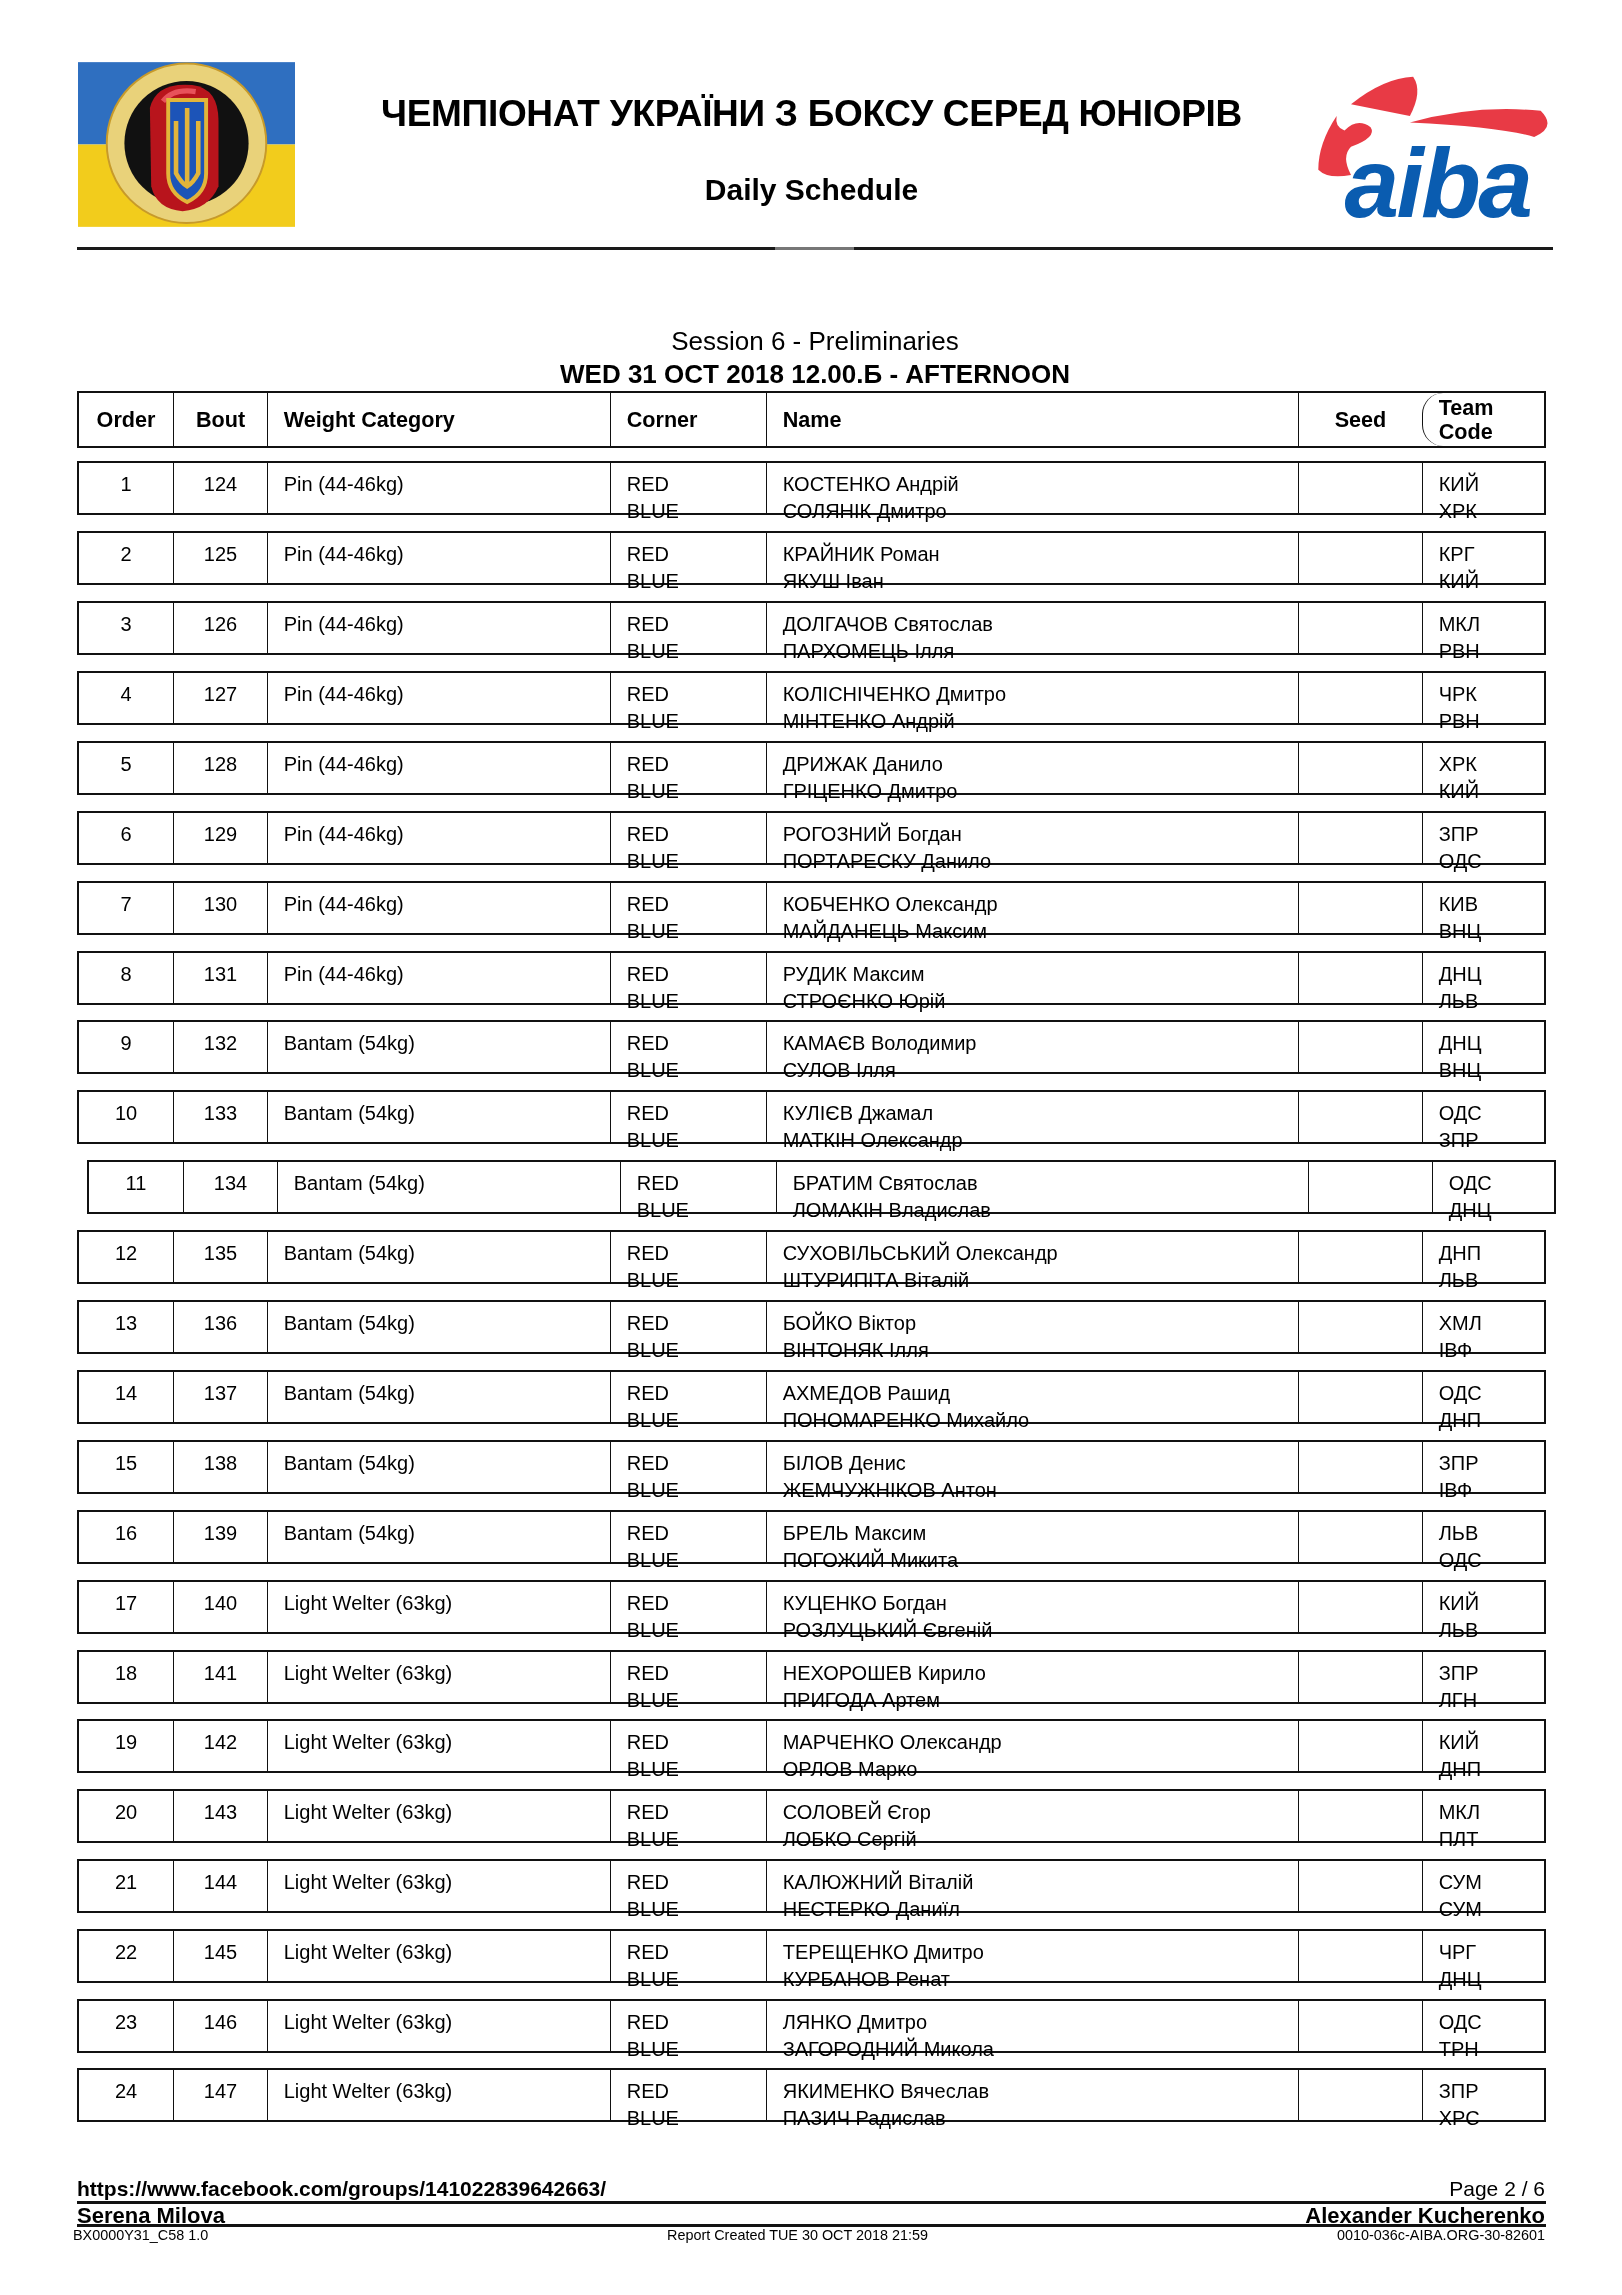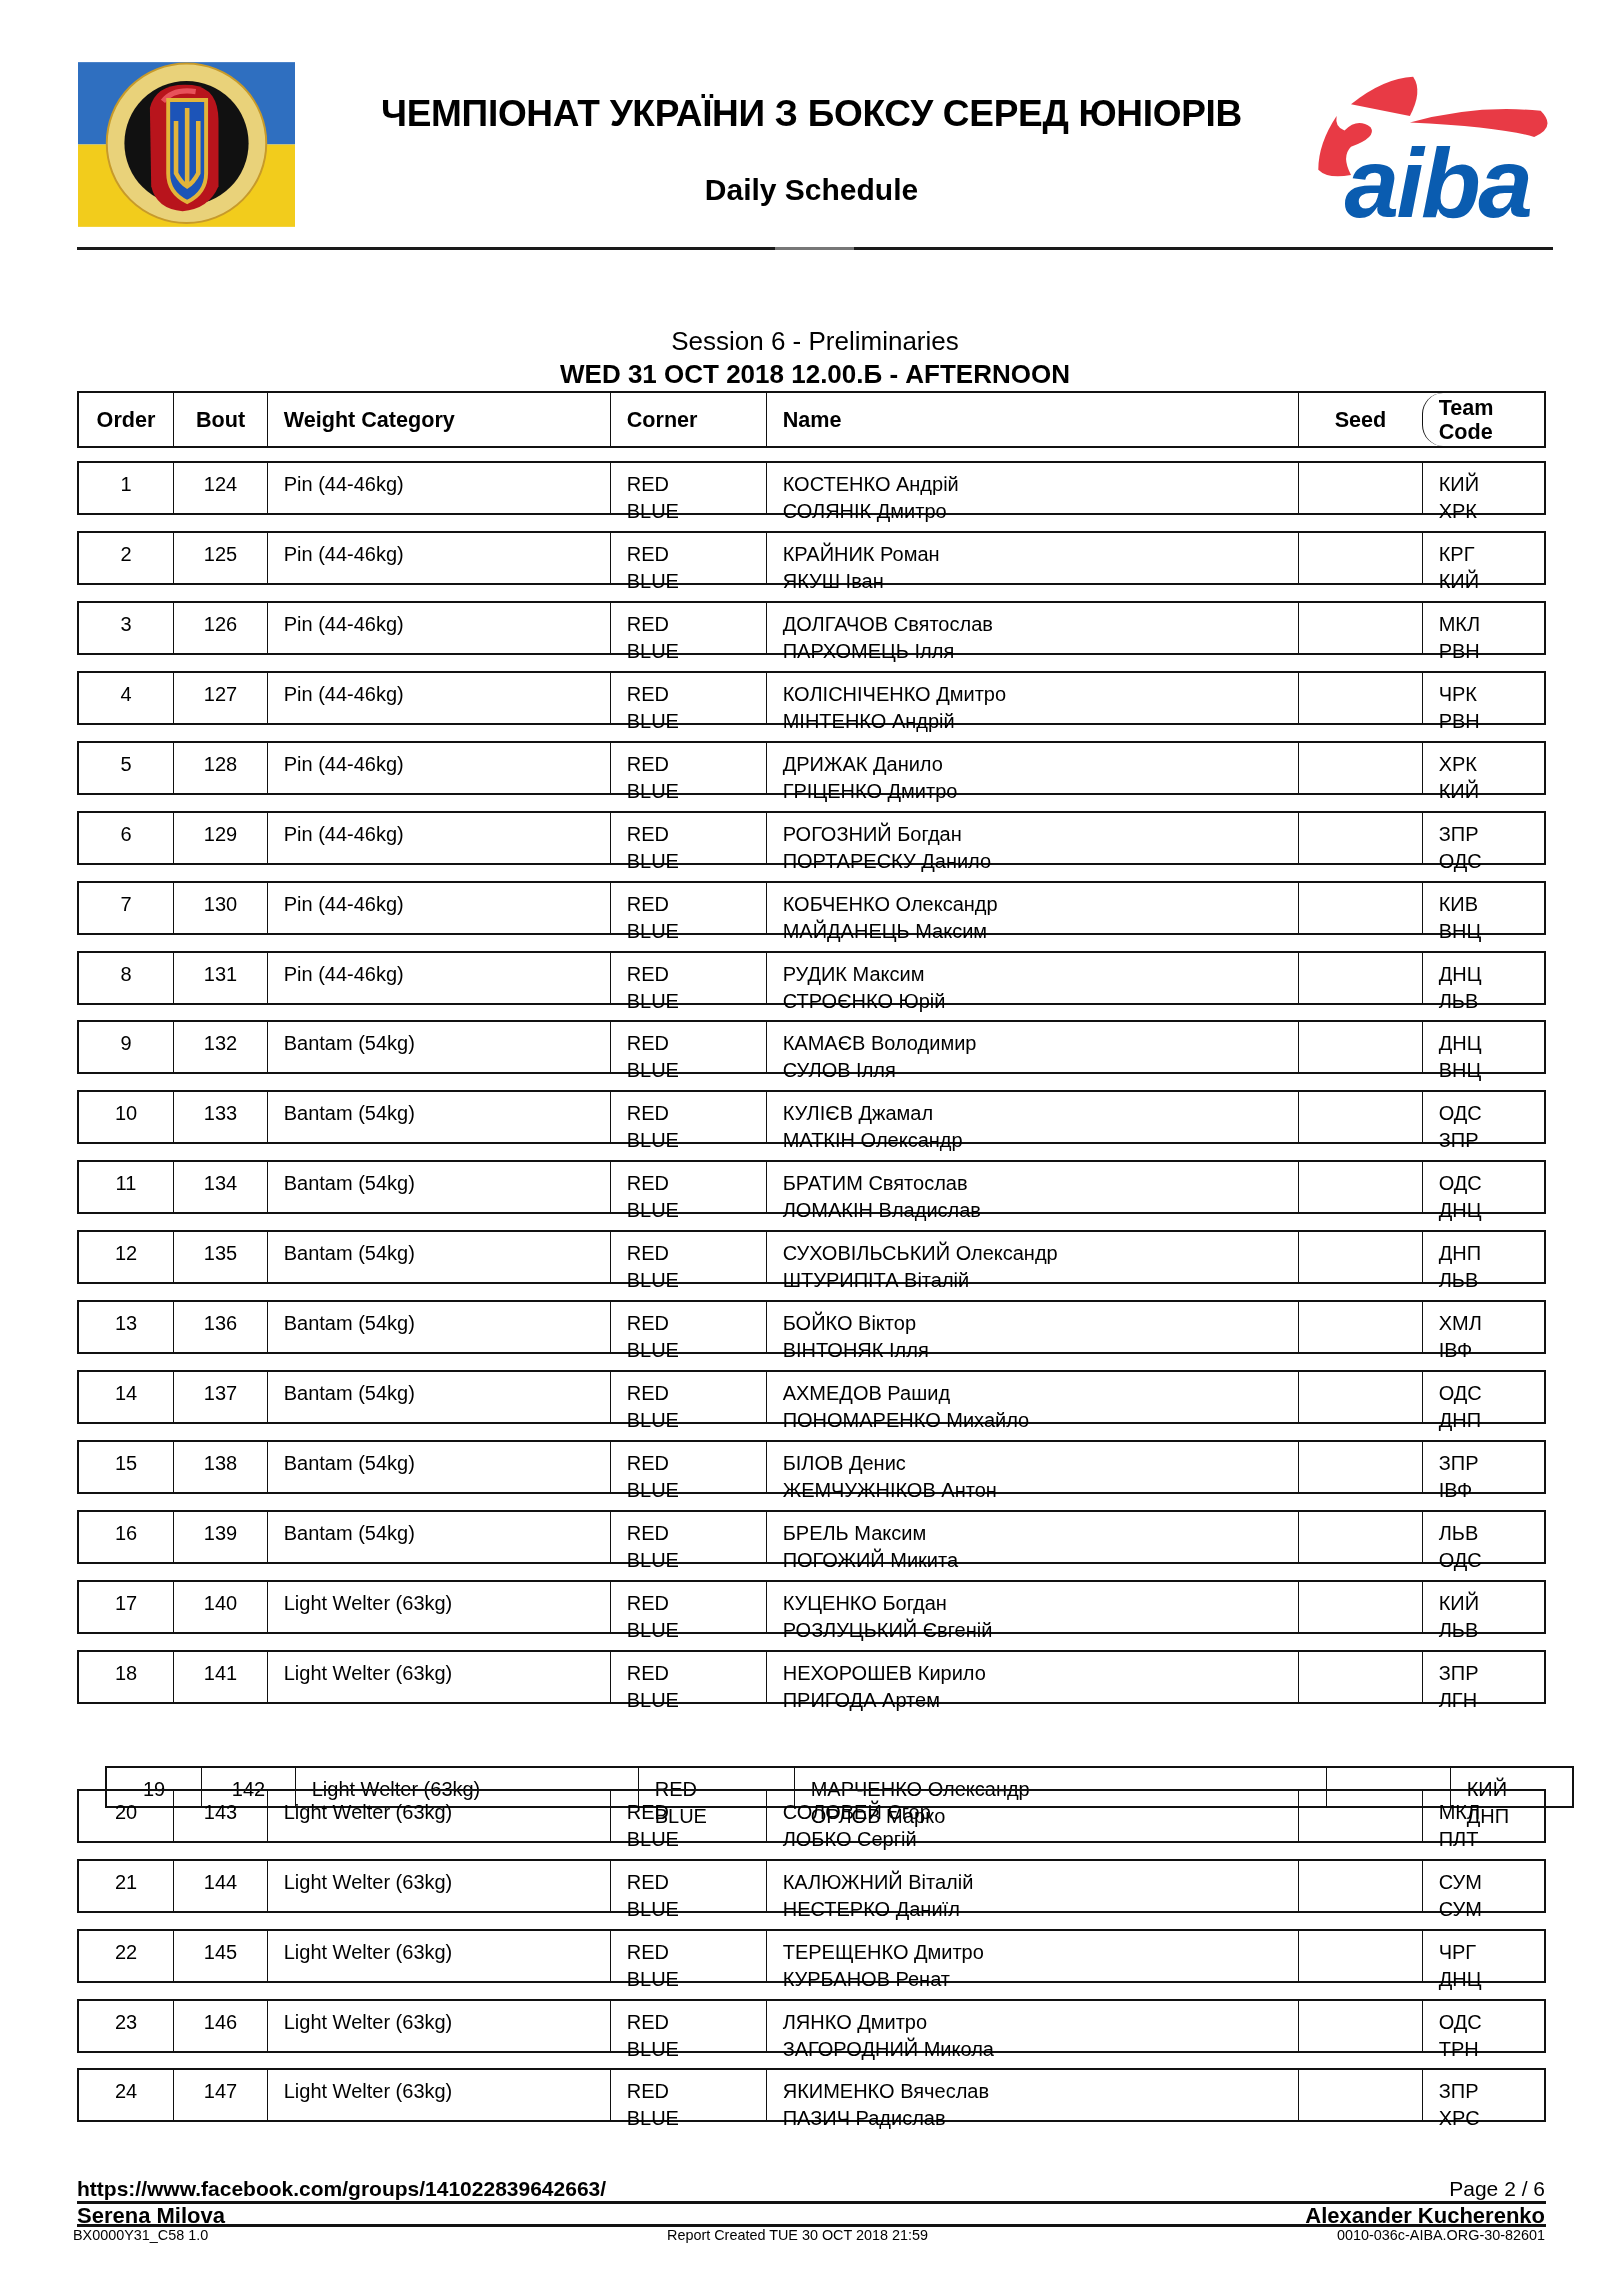--- a/index.html
+++ b/index.html
@@ -359,21 +359,21 @@
     </div>
     <div class="cell c-seed">
         <span class="line"></span>
       </div>
     <div class="cell c-team">
       <span class="line">ОДС</span>
       <span class="line">ЗПР</span>
     </div>
   </div>
 
-  <div class="trow tbody" style="top: 1160px; height: 54px;">
+  <div class="trow tbody" style="top: 1160px; height: 54px; margin-left: 10px;">
     <div class="cell c-order">
         <span class="line">11</span>
       </div>
     <div class="cell c-bout">
         <span class="line">134</span>
       </div>
     <div class="cell c-wc">
         <span class="line">Bantam (54kg)</span>
       </div>
     <div class="cell c-corner">
@@ -575,21 +575,21 @@
     </div>
     <div class="cell c-seed">
         <span class="line"></span>
       </div>
     <div class="cell c-team">
       <span class="line">ЗПР</span>
       <span class="line">ЛГН</span>
     </div>
   </div>
 
-  <div class="trow tbody" style="top: 1766px; height: 42px; margin-left: 28px;">
+  <div class="trow tbody" style="top: 1719px; height: 54px;">
     <div class="cell c-order">
         <span class="line">19</span>
       </div>
     <div class="cell c-bout">
         <span class="line">142</span>
       </div>
     <div class="cell c-wc">
         <span class="line">Light Welter (63kg)</span>
       </div>
     <div class="cell c-corner">

